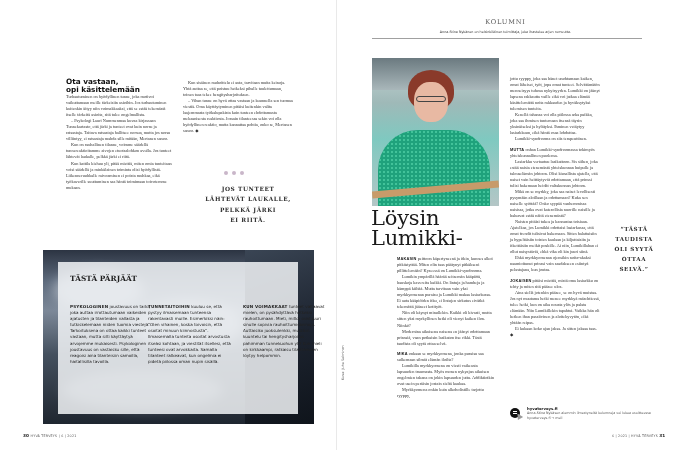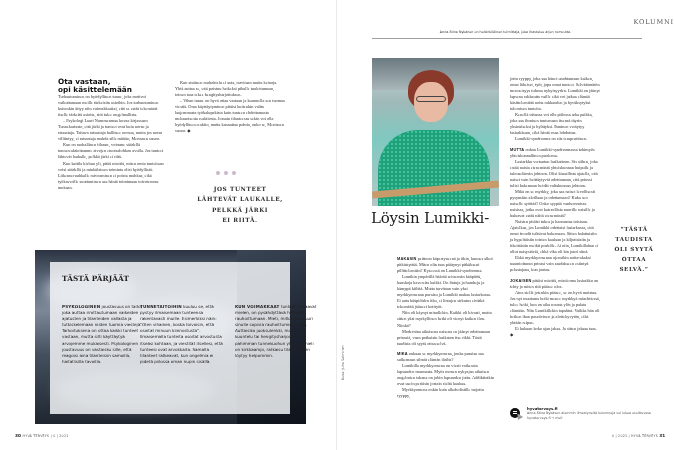--- a/index.html
+++ b/index.html
@@ -1,17 +1,17 @@
 <!DOCTYPE html>
 <html><head>
 <meta charset="utf-8">
 <style>
   html, body { margin:0; padding:0; }
   body { width:674px; height:450px; background:#ffffff; position:relative; overflow:hidden; font-family:"DejaVu Serif", serif; color:#222; }
-  .page { position:absolute; top:0; height:450px; }
+  .page { position:absolute; top:0; height:450px;margin-left:8px; }
   .left-page { left:0; width:337px; }
   .gutter { position:absolute; left:336px; top:0; width:1px; height:450px; background:#e9e9e9; }
 
   .body-text { font-family:"Liberation Serif", serif; font-size:4.3px; line-height:6.05px; color:#333; }
   .body-text p { margin:0; text-indent:5px; }
   .body-text p.noindent { text-indent:0; }
   .body-text .lead { font-family:"Liberation Sans", sans-serif; font-weight:bold; font-size:3.9px; letter-spacing:0.2px; color:#222; }
 
   .subhead { position:absolute; left:58px; top:78px; width:110px; font-family:"DejaVu Sans", sans-serif; font-weight:bold; font-size:7.3px; line-height:8.2px; color:#111; }
   .lcol1 { position:absolute; left:58px; top:94px; width:108px; }
@@ -30,34 +30,34 @@
   .infocol b { font-weight:bold; letter-spacing:0.2px; }
   .ic1 { left:62px; } .ic2 { left:140px; } .ic3 { left:235px; }
 
   .photo-credit { position:absolute; left:341px; top:380px; transform:rotate(-90deg); transform-origin:left top; font-family:"DejaVu Sans", sans-serif; font-size:3.4px; color:#666; white-space:nowrap; }
 
   .folio { position:absolute; top:433px; font-family:"DejaVu Sans", sans-serif; font-size:3.3px; color:#555; letter-spacing:0.2px; }
   .folio b { font-size:4.2px; color:#222; }
   .folio-left { left:15px; }
   .folio-right { left:612px; }
 
-  .section-label { position:absolute; left:337px; top:18px; width:337px; text-align:right; font-family:"DejaVu Serif", serif; font-size:6.6px; color:#5a5a5a; letter-spacing:0.8px; }
+  .section-label { position:absolute; left:337px; top:18px; width:337px; text-align:center; font-family:"DejaVu Serif", serif; font-size:6.6px; color:#5a5a5a; letter-spacing:0.8px; }
   .section-byline { position:absolute; left:337px; top:30px; width:337px; text-align:center; font-family:"DejaVu Sans", sans-serif; font-size:3.3px; color:#333; }
   .section-rule { position:absolute; left:372px; top:38px; width:270px; height:1px; background:#a0a0a0; }
 
   .portrait { position:absolute; left:372px; top:58px; width:127px; height:148px; overflow:hidden; background:linear-gradient(180deg,#c8d6d6 0%,#9fb9b8 30%,#7fc9c0 55%,#b4c6c6 100%); }
   .portrait .bg-window { position:absolute; left:0; top:0; width:127px; height:32px; background:linear-gradient(180deg,#6b7a80,#a9b7ba); }
   .portrait .hair { position:absolute; left:36px; top:12px; width:46px; height:40px; border-radius:50% 50% 40% 40%; background:#8a3a2a; }
   .portrait .face { position:absolute; left:42px; top:24px; width:34px; height:40px; border-radius:45%; background:#e8b9a3; }
   .portrait .glasses { position:absolute; left:44px; top:38px; width:30px; height:6px; border:1px solid #444; border-radius:3px; box-sizing:border-box; }
   .portrait .body { position:absolute; left:6px; top:72px; width:112px; height:80px; border-radius:40px 40px 0 0; background:#1fa27c; }
   .portrait .lace { position:absolute; left:6px; top:72px; width:112px; height:80px; border-radius:40px 40px 0 0; background:radial-gradient(circle,#42c39a 1px,transparent 1.5px); background-size:4px 4px; }
   .portrait .rail { position:absolute; left:0; top:128px; width:127px; height:7px; background:#c79b6a; transform:rotate(-5deg); }
 
-  .main-title { position:absolute; left:371px; top:209px; width:130px; font-family:"DejaVu Serif", serif; font-size:15px; line-height:19.5px; color:#1a1a1a; letter-spacing:-0.2px; }
+  .main-title { position:absolute; left:371px; top:209px; width:130px; font-family:"DejaVu Serif", serif; font-size:21px; line-height:19.5px; color:#1a1a1a; letter-spacing:-0.2px; }
 
   .rcol1 { position:absolute; left:397px; top:256px; width:98px; }
   .rcol2 { position:absolute; left:510px; top:76px; width:90px; }
   .pull-right { position:absolute; left:602px; top:224px; width:64px; text-align:center; font-family:"DejaVu Serif", serif; font-weight:bold; font-size:5.6px; line-height:10px; letter-spacing:0.6px; color:#2e2e2e; }
 
   .web-promo { position:absolute; left:510px; top:406px; width:140px; height:16px; }
   .web-icon { position:absolute; left:0; top:2px; width:10px; height:10px; border-radius:50%; background:#111; }
   .web-icon::before { content:""; position:absolute; left:3px; top:3px; width:4px; height:1px; background:#fff; box-shadow:0 2px 0 #fff; }
   .cursor { position:absolute; left:6px; top:7px; width:0; height:0; border-left:3px solid transparent; border-right:3px solid transparent; border-bottom:6px solid #999; transform:rotate(-30deg); }
   .web-title { position:absolute; left:17px; top:0; font-family:"DejaVu Sans", sans-serif; font-weight:bold; font-size:3.8px; color:#222; }

